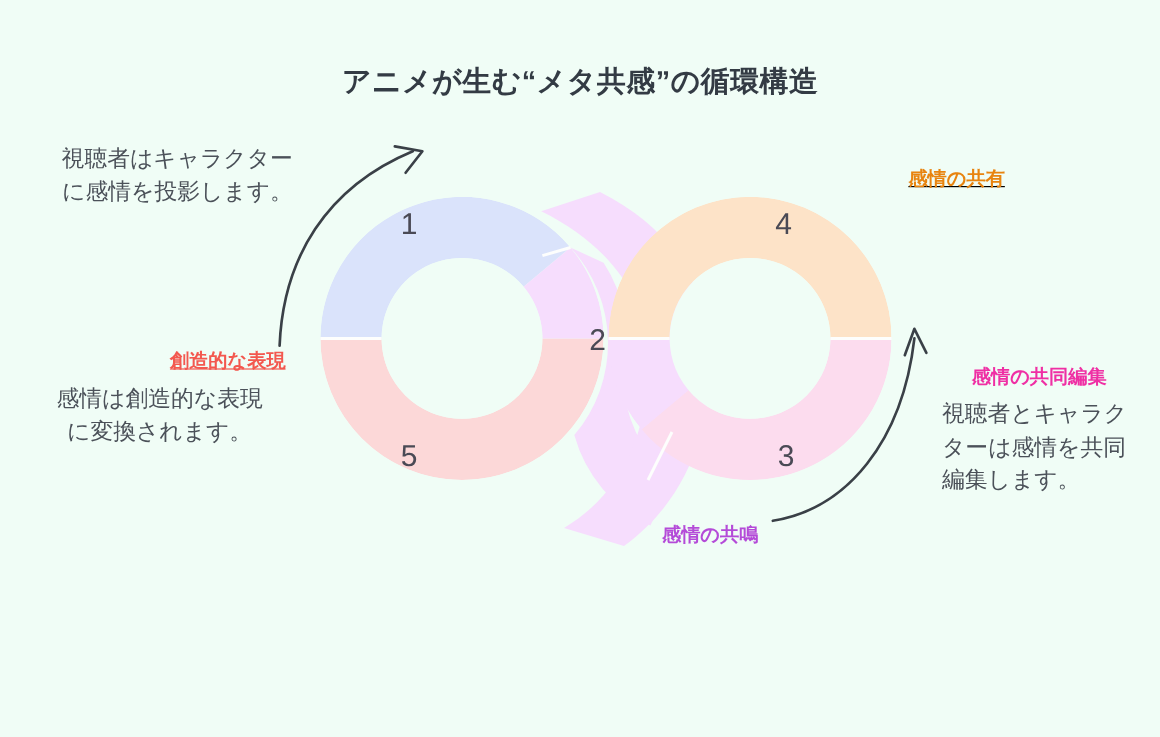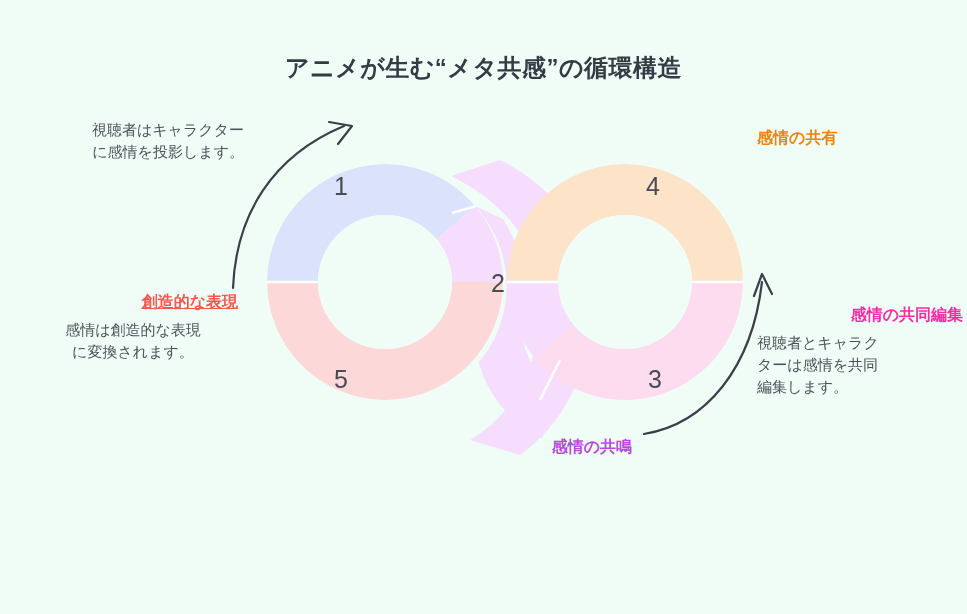--- a/index.html
+++ b/index.html
@@ -14,38 +14,38 @@
   #title{
     position:absolute;left:0;top:52px;width:967px;
     text-align:center;
     font-size:24px;font-weight:bold;color:#333b44;
     letter-spacing:0.5px;
   }
   svg#diagram{position:absolute;left:0;top:0;width:967px;height:614px;}
   .seg-num{font-size:25px;fill:#4a4a55;font-family:"Liberation Sans","DejaVu Sans",sans-serif;}
   .cap{position:absolute;}
   .cap .cap-title{font-size:16px;font-weight:bold;line-height:1.25;}
-  .cap .cap-body{font-size:15px;color:#4b5159;line-height:1.45;margin-top:7px;white-space:pre-line;}
+  .cap .cap-body{font-size:19px;color:#4b5159;line-height:1.45;margin-top:7px;white-space:pre-line;}
 
   
   #cap-1{left:22px;top:112px;width:222px;}
   #cap-1 .cap-title{text-align:right;}
   #cap-1 .cap-body{text-align:right;}
 
   #cap-5{left:28px;top:292px;width:210px;}
   #cap-5 .cap-title{text-align:right;text-decoration:underline;}
   #cap-5 .cap-body{text-align:center;}
 
-  #cap-4{left:757px;top:128px;width:205px;}
+  #cap-4{left:757px;top:140px;width:205px;text-decoration:underline;}
   #cap-4 .cap-title{text-align:left;}
   #cap-4 .cap-body{text-align:left;}
 
   #cap-3{left:757px;top:305px;width:206px;}
-  #cap-3 .cap-title{text-align:right;padding-left:12px;}
-  #cap-3 .cap-body{text-align:left;}
+  #cap-3 .cap-title{text-align:center;padding-left:12px;}
+  #cap-3 .cap-body{text-align:left;margin-left:28px;}
 
   #cap-2{left:370px;top:437px;width:262px;}
   #cap-2 .cap-title{text-align:right;}
   #cap-2 .cap-body{text-align:center;}
 </style>
 </head>
 <body>
 
 <div id="stage">
 

